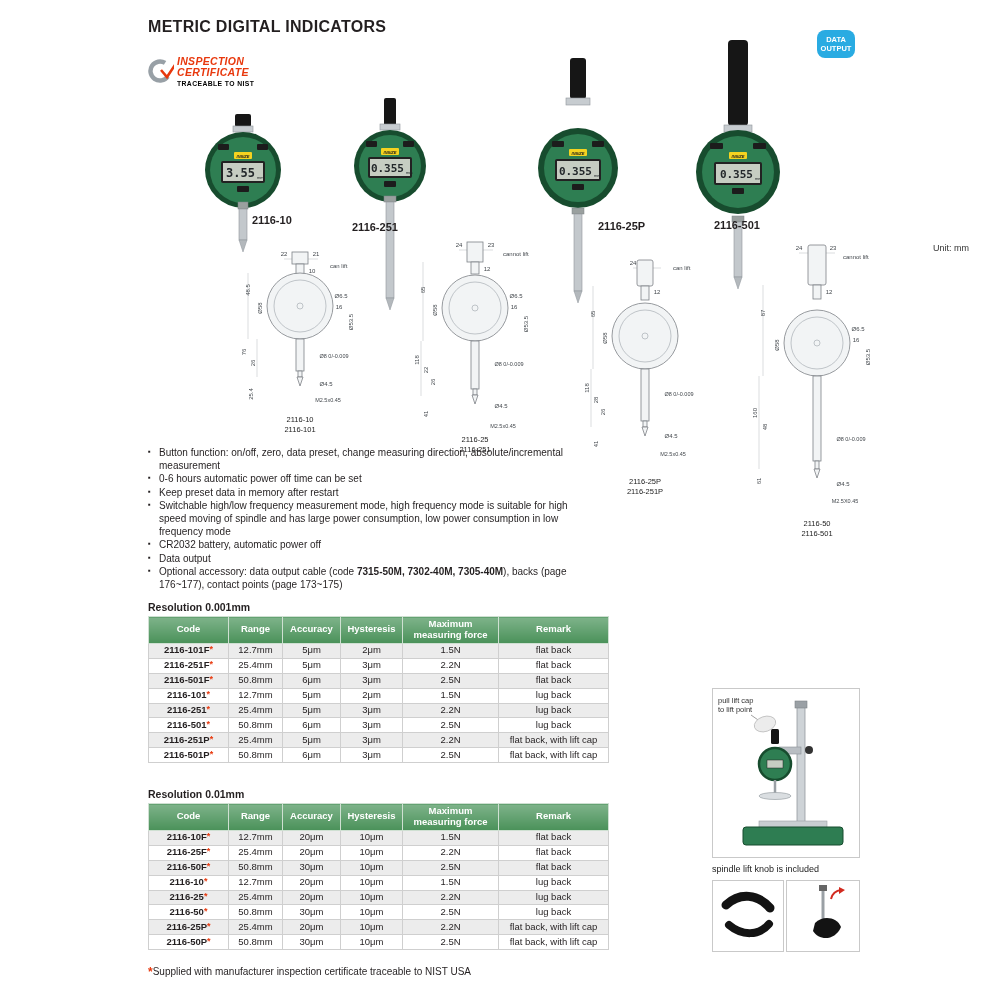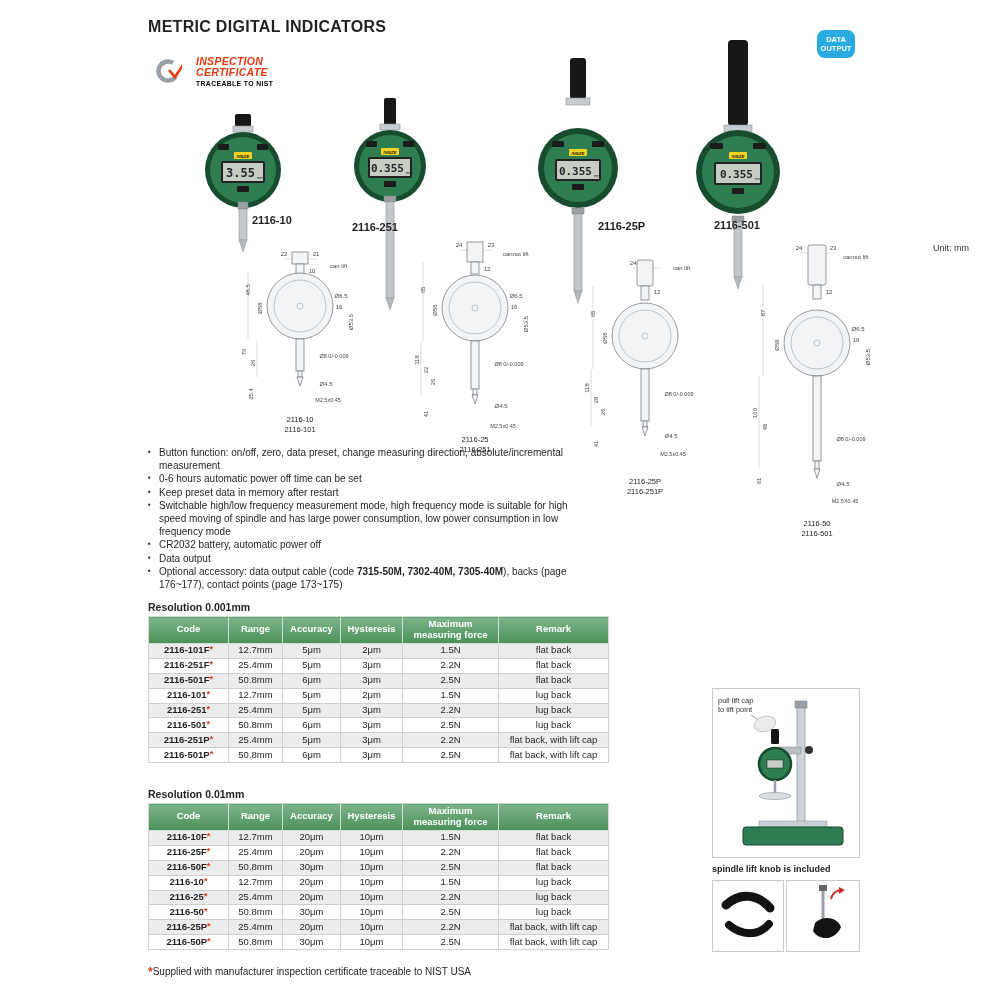--- a/index.html
+++ b/index.html
@@ -53,21 +53,21 @@
 
 <div class="page">
 
   <div class="abs title" style="left:148px;top:18px;">METRIC DIGITAL INDICATORS</div>
 
   <div class="abs badge" style="left:817px;top:30px;">
     <div>DATA</div>
     <div>OUTPUT</div>
   </div>
 
-  <div class="abs cert" style="left:156px;top:56px;gap:11px;">
+  <div class="abs cert" style="left:148px;top:56px;">
     <svg width="26" height="30" viewBox="0 0 26 30">
       <circle cx="12" cy="15" r="9.5" fill="none" stroke="#98a0a6" stroke-width="4.5" stroke-dasharray="44 16" transform="rotate(35 12 15)"></circle>
       <path d="M13 14 l6 7 l8 -12" stroke="#e8380d" stroke-width="2.6" fill="none"></path>
     </svg>
     <div class="cert-text">
       <div class="cert-red">INSPECTION</div>
       <div class="cert-red">CERTIFICATE</div>
       <div class="cert-nist">TRACEABLE TO NIST</div>
     </div>
   </div>
@@ -481,21 +481,21 @@
       <circle cx="96" cy="61" r="4" fill="#333"></circle>
       <circle cx="62" cy="75" r="16" fill="#2e7e52" stroke="#174c2e" stroke-width="2.5"></circle>
       <rect x="54" y="71" width="16" height="8" fill="#c6cdc2" stroke="#222" stroke-width=".5"></rect>
       <line x1="62" y1="91" x2="62" y2="104" stroke="#9aa0a5" stroke-width="2.5"></line>
       <ellipse cx="62" cy="107" rx="16" ry="3.5" fill="#dadee1" stroke="#9aa0a5" stroke-width=".7"></ellipse>
       <rect x="46" y="132" width="68" height="7" fill="#c9ced2" stroke="#9aa0a5" stroke-width=".6"></rect>
       <rect x="30" y="138" width="100" height="18" rx="3" fill="#2e7d52" stroke="#174c2e" stroke-width="1"></rect>
     </svg>
   </div>
 
-  <div class="abs acc-note" style="left:712px;top:864px;font-weight:bold;">spindle lift knob is included</div>
+  <div class="abs acc-note" style="left:712px;top:864px;">spindle lift knob is included</div>
 
   <div class="abs acc-box" style="left:712px;top:880px;width:70px;height:70px;">
     <svg width="70" height="70" viewBox="0 0 70 70">
       <path d="M13 24 C 27 11, 45 13, 57 27" stroke="#131313" stroke-width="9" stroke-linecap="round" fill="none"></path>
       <path d="M16 44 C 29 55, 46 55, 56 43" stroke="#131313" stroke-width="8" stroke-linecap="round" fill="none"></path>
     </svg>
   </div>
   <div class="abs acc-box" style="left:786px;top:880px;width:72px;height:70px;">
     <svg width="72" height="70" viewBox="0 0 72 70">
       <rect x="32" y="4" width="8" height="6" fill="#666"></rect>

